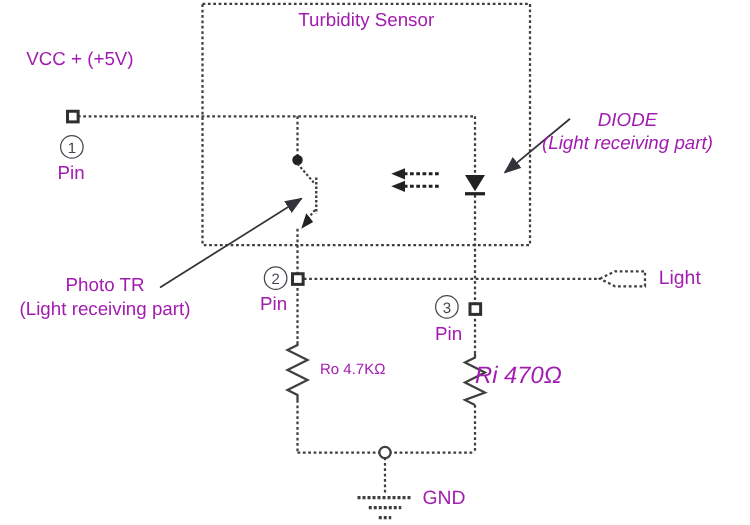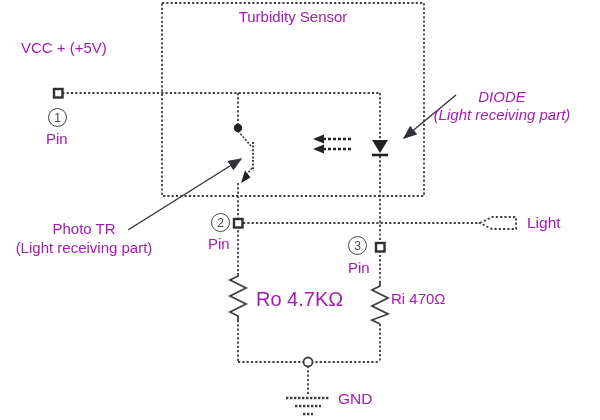--- a/index.html
+++ b/index.html
@@ -18,22 +18,22 @@
     background:#fff;
   }
   .pin1-c{left:48px;top:108px;}
   .pin1-t{left:46px;top:130px;}
   .pin2-c{left:211px;top:213px;}
   .pin2-t{left:208px;top:235px;}
   .pin3-c{left:348px;top:236px;}
   .pin3-t{left:348px;top:259px;}
   .photo-tr{left:0px;top:219px;width:168px;line-height:19px;}
   .diode{left:416px;top:88px;width:172px;line-height:18px;font-style:italic;}
-  .ro{left:256px;top:288px;font-size:20px;}
-  .ri{left:391px;top:290px;font-size:15px;}
+  .ro{left:256px;top:288px;font-size:12px;}
+  .ri{left:380px;top:290px;font-size:19px;font-style:italic;}
   .output{left:527px;top:214px;font-size:15.5px;}
   .gnd{left:338px;top:390px;font-size:15.5px;}
 </style>
 </head>
 <body>
 
 <div class="canvas">
 
   <svg width="600" height="420" viewBox="0 0 600 420">
     <defs>

